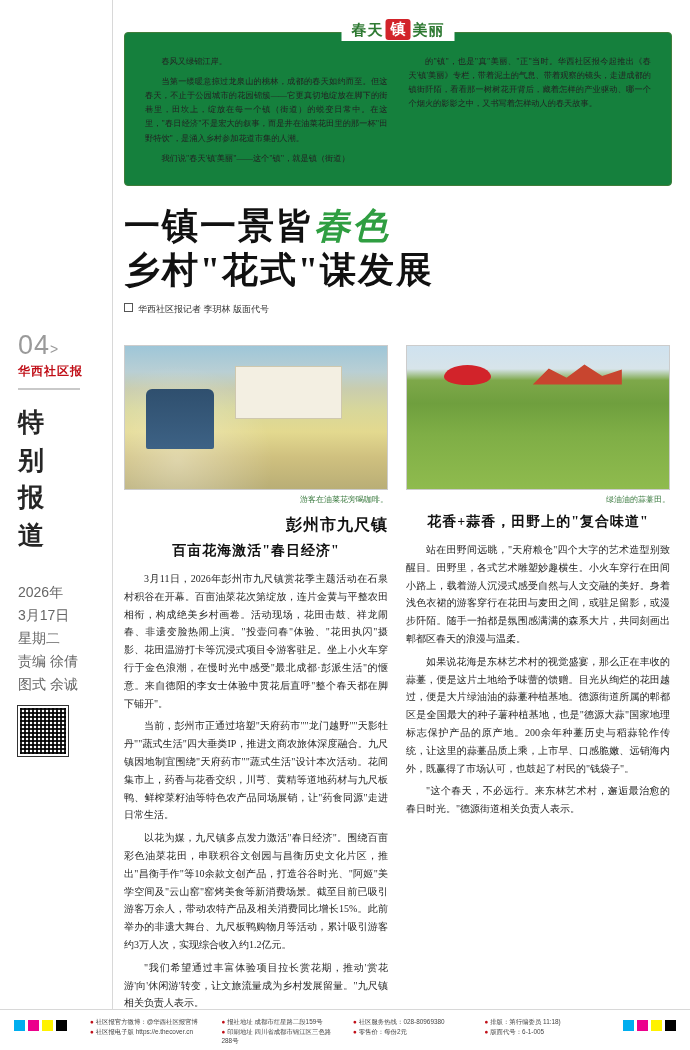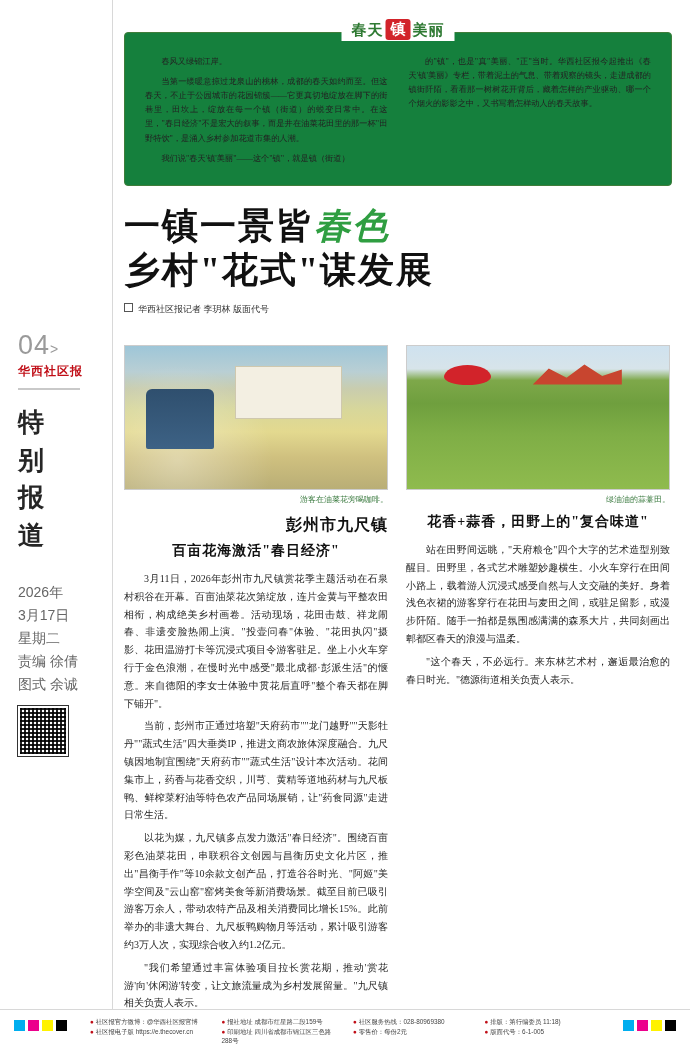--- a/index.html
+++ b/index.html
@@ -250,20 +250,21 @@
       <p>当前，彭州市正通过培塑"天府药市""龙门越野""天影牡丹""蔬式生活"四大垂类IP，推进文商农旅体深度融合。九尺镇因地制宜围绕"天府药市""蔬式生活"设计本次活动。花间集市上，药香与花香交织，川芎、黄精等道地药材与九尺板鸭、鲜榨菜籽油等特色农产品同场展销，让"药食同源"走进日常生活。</p>
       <p>以花为媒，九尺镇多点发力激活"春日经济"。围绕百亩彩色油菜花田，串联积谷文创园与昌衡历史文化片区，推出"昌衡手作"等10余款文创产品，打造谷谷时光、"阿姬"美学空间及"云山窑"窑烤美食等新消费场景。截至目前已吸引游客万余人，带动农特产品及相关消费同比增长15%。此前举办的非遗大舞台、九尺板鸭购物月等活动，累计吸引游客约3万人次，实现综合收入约1.2亿元。</p>
       <p>"我们希望通过丰富体验项目拉长赏花期，推动'赏花游'向'休闲游'转变，让文旅流量成为乡村发展留量。"九尺镇相关负责人表示。</p>
     </div>
 
     <div class="col">
       <div class="photo right"></div>
       <div class="cap">绿油油的蒜薹田。</div>
       <div class="sect-sub">花香+蒜香，田野上的"复合味道"</div>
       <p>站在田野间远眺，"天府粮仓"四个大字的艺术造型别致醒目。田野里，各式艺术雕塑妙趣横生。小火车穿行在田间小路上，载着游人沉浸式感受自然与人文交融的美好。身着浅色衣裙的游客穿行在花田与麦田之间，或驻足留影，或漫步阡陌。随手一拍都是氛围感满满的森系大片，共同刻画出郫都区春天的浪漫与温柔。</p>
+      <p>如果说花海是东林艺术村的视觉盛宴，那么正在丰收的蒜薹，便是这片土地给予味蕾的馈赠。目光从绚烂的花田越过，便是大片绿油油的蒜薹种植基地。德源街道所属的郫都区是全国最大的种子薯种植基地，也是"德源大蒜"国家地理标志保护产品的原产地。200余年种薹历史与稻蒜轮作传统，让这里的蒜薹品质上乘，上市早、口感脆嫩、远销海内外，既赢得了市场认可，也鼓起了村民的"钱袋子"。</p>
       <p>"这个春天，不必远行。来东林艺术村，邂逅最治愈的春日时光。"德源街道相关负责人表示。</p>
     </div>
 
   </div>
 
   <div class="footer">
     <div class="cmyk">
         <i></i>
         <i></i>
         <i></i>

